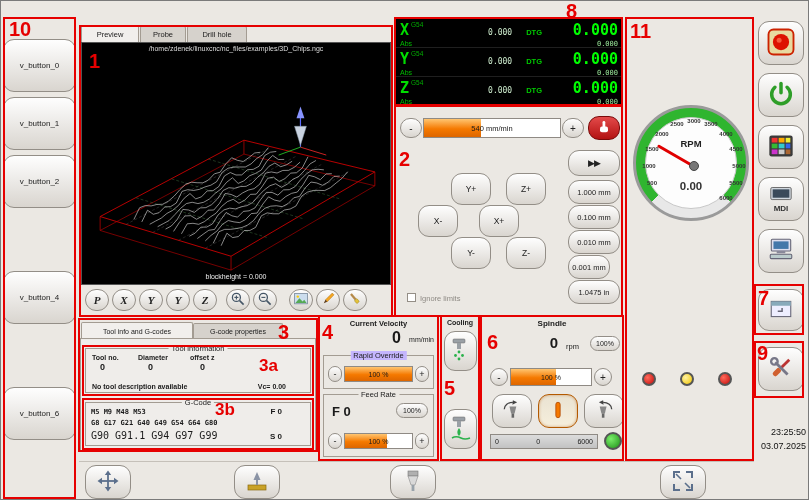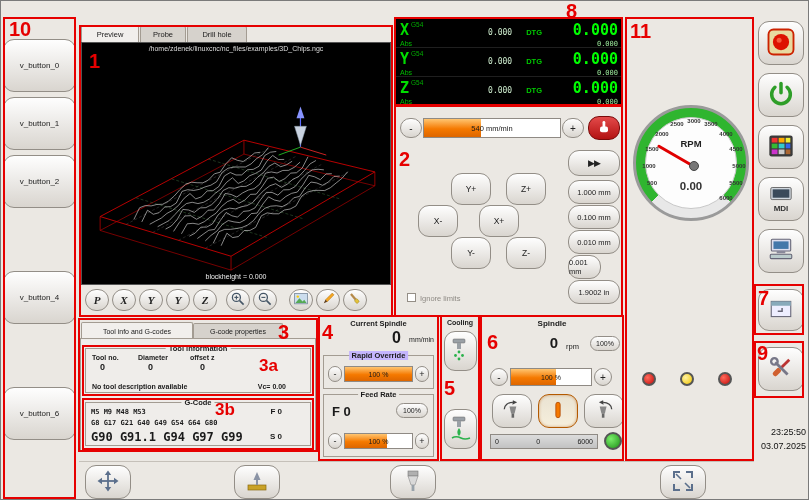--- a/index.html
+++ b/index.html
@@ -5,21 +5,21 @@
   *{margin:0;padding:0;box-sizing:border-box}
   body{background:#666;font-family:"Liberation Sans",sans-serif}
   #app{position:relative;width:809px;height:500px;background:#ebe8e3;border:1px solid #7a7a7a;overflow:hidden;font-size:8px;color:#1a1a1a}
   .abs{position:absolute}
   .btn{position:absolute;display:flex;flex-direction:column;align-items:center;justify-content:center;background:linear-gradient(#fefefe,#d9d5cf);border:1px solid #938e87;border-radius:11px;cursor:default;font-size:8px;color:#222}
   .btn.pressed{background:linear-gradient(#e9e2d2,#f6efdc);border-color:#b35900;box-shadow:inset 0 0 3px #c96}
   .slider{position:absolute;background:#fff;border:1px solid #8f8a84;display:flex;align-items:center;justify-content:center;overflow:hidden}
   .slider .fill{position:absolute;left:0;top:0;bottom:0;background:linear-gradient(#ffc571,#f57900 55%,#dd6600)}
   .slider .lbl{position:relative;z-index:1;font-size:7.5px;white-space:nowrap}
   .frame{position:absolute;border:1px solid #a39c92}
-  .ftitle{position:absolute;top:-5px;left:50%;transform:translateX(-50%);background:#efedea;padding:0 3px;font-weight:bold;font-size:7.5px;white-space:nowrap}
+  .ftitle{position:absolute;top:-5px;left:50%;transform:translateX(-50%);background:#efedea;padding:0 3px;font-weight:normal;font-size:7.5px;white-space:nowrap}
   .tab{position:absolute;display:flex;align-items:center;justify-content:center;font-size:7.5px;background:#d6d2cc;border:1px solid #a39c92;border-bottom:none;border-radius:2px 2px 0 0;white-space:nowrap;padding:0 4px}
   .tab.active{background:#f1efec}
   .mono{font-family:"DejaVu Sans Mono",monospace}
   .dro-row{position:relative;height:29px;border-bottom:1px solid #1f1f1f;display:grid;grid-template-columns:50px 1fr 76px;padding:2px 4px 1px 5px;background:#000}
   .ann{position:absolute;border:2px solid #e60000;z-index:70;pointer-events:none}
   .annum{position:absolute;color:#e60000;font-weight:bold;font-size:20px;z-index:71;pointer-events:none;line-height:1}
   .tick{position:absolute;font-size:6px;font-weight:bold;color:#333;transform:translate(-50%,-50%);white-space:nowrap}
   .led{position:absolute;border-radius:50%;border:2px solid #555}
 </style>
 </head>
@@ -171,22 +171,22 @@
     <div class="btn" style="left:193px;top:9px;width:32px;height:24px;background:linear-gradient(#e34a4a,#b31212);border-color:#7a0a0a">
       <span><svg width="16" height="16" viewBox="0 0 20 20">
             <rect x="5" y="9.5" width="10" height="7" rx="2.5" fill="#fff"></rect>
             <rect x="8.2" y="2.5" width="3.4" height="8.5" rx="1.7" fill="#fff"></rect>
           </svg></span>
     </div>
     <div class="btn" style="left:173px;top:43px;width:52px;height:26px;font-size:9px;letter-spacing:-1px">▶▶</div>
     <div class="btn" style="left:173px;top:73px;width:52px;height:24px;font-size:7.5px">1.000 mm</div>
     <div class="btn" style="left:173px;top:98px;width:52px;height:24px;font-size:7.5px">0.100 mm</div>
     <div class="btn" style="left:173px;top:123px;width:52px;height:24px;font-size:7.5px">0.010 mm</div>
-    <div class="btn" style="left:173px;top:148px;width:33px;height:24px;font-size:7.5px">0.001 mm</div>
-    <div class="btn" style="left:173px;top:173px;width:52px;height:24px;font-size:7.5px">1.9002 in</div>
+    <div class="btn" style="left:173px;top:148px;width:42px;height:24px;font-size:7.5px">0.001 mm</div>
+    <div class="btn" style="left:173px;top:173px;width:52px;height:24px;font-size:7.5px">1.0475 in</div>
 
     <div class="btn" style="left:56px;top:66px;width:40px;height:32px;font-size:8.5px">Y+</div>
     <div class="btn" style="left:111px;top:66px;width:40px;height:32px;font-size:8.5px">Z+</div>
     <div class="btn" style="left:23px;top:98px;width:40px;height:32px;font-size:8.5px">X-</div>
     <div class="btn" style="left:84px;top:98px;width:40px;height:32px;font-size:8.5px">X+</div>
     <div class="btn" style="left:56px;top:130px;width:40px;height:32px;font-size:8.5px">Y-</div>
     <div class="btn" style="left:111px;top:130px;width:40px;height:32px;font-size:8.5px">Z-</div>
 
     <span class="abs" style="left:12px;top:186px;width:9px;height:9px;background:#fff;border:1px solid #948e86"></span>
     <span class="abs" style="left:25px;top:187px;font-size:7.5px;color:#8e8a84">Ignore limits</span>
@@ -209,27 +209,27 @@
       <span style="padding-left:10px">0</span>
     </div>
     <span class="abs" style="left:6px;bottom:2px;font-weight:bold;font-size:7px">No tool description available</span>
     <span class="abs" style="right:24px;bottom:2px;font-weight:bold;font-size:7px">Vc= 0.00</span>
   </div>
 
   <div class="frame" style="left:84px;top:401px;width:226px;height:44px">
     <span class="ftitle">G-Code</span>
     <div class="mono" style="position:absolute;left:5px;top:5px;font-size:7px;font-weight:bold">M5 M9 M48 M53</div>
     <div class="mono" style="position:absolute;left:5px;top:16px;font-size:7px;font-weight:bold">G8 G17 G21 G40 G49 G54 G64 G80</div>
-    <div class="mono" style="position:absolute;left:5px;top:27px;font-size:12px;font-weight:bold">G90 G91.1 G94 G97 G99</div>
+    <div class="mono" style="position:absolute;left:5px;top:27px;font-size:10px;font-weight:normal">G90 G91.1 G94 G97 G99</div>
     <span class="abs" style="right:28px;top:4px;font-weight:bold;font-size:8px">F 0</span>
     <span class="abs" style="right:28px;bottom:4px;font-weight:bold;font-size:8px">S 0</span>
   </div>
 
   <div class="abs" style="left:318px;top:315px;width:119px;height:144px;background:#ebe8e3;border:1px solid #b5afa7">
-    <div style="width:100%;text-align:center;font-weight:bold;font-size:7.5px;padding-top:2px">Current Spindle</div>
+    <div style="width:100%;text-align:center;font-weight:bold;font-size:7.5px;padding-top:2px">Current Velocity</div>
     <span class="abs" style="right:36px;top:12px;font-size:16px;font-weight:bold">0</span>
     <span class="abs" style="right:3px;top:19px;font-size:7px">mm/min</span>
     <div class="frame" style="left:3px;top:38px;width:111px;height:34px;border-color:#a39c92">
       <span class="ftitle" style="background:#c4b5fd">Rapid Override</span>
       <div class="btn" style="left:4px;top:10px;width:14px;height:16px;font-size:9px">-</div>
       <div class="slider" style="left:20px;top:10px;width:69px;height:16px">
         <div class="fill" style="width:100%"></div>
         <span class="lbl" style="font-size:7px">100 %</span>
       </div>
       <div class="btn" style="left:91px;top:10px;width:14px;height:16px;font-size:9px">+</div>

